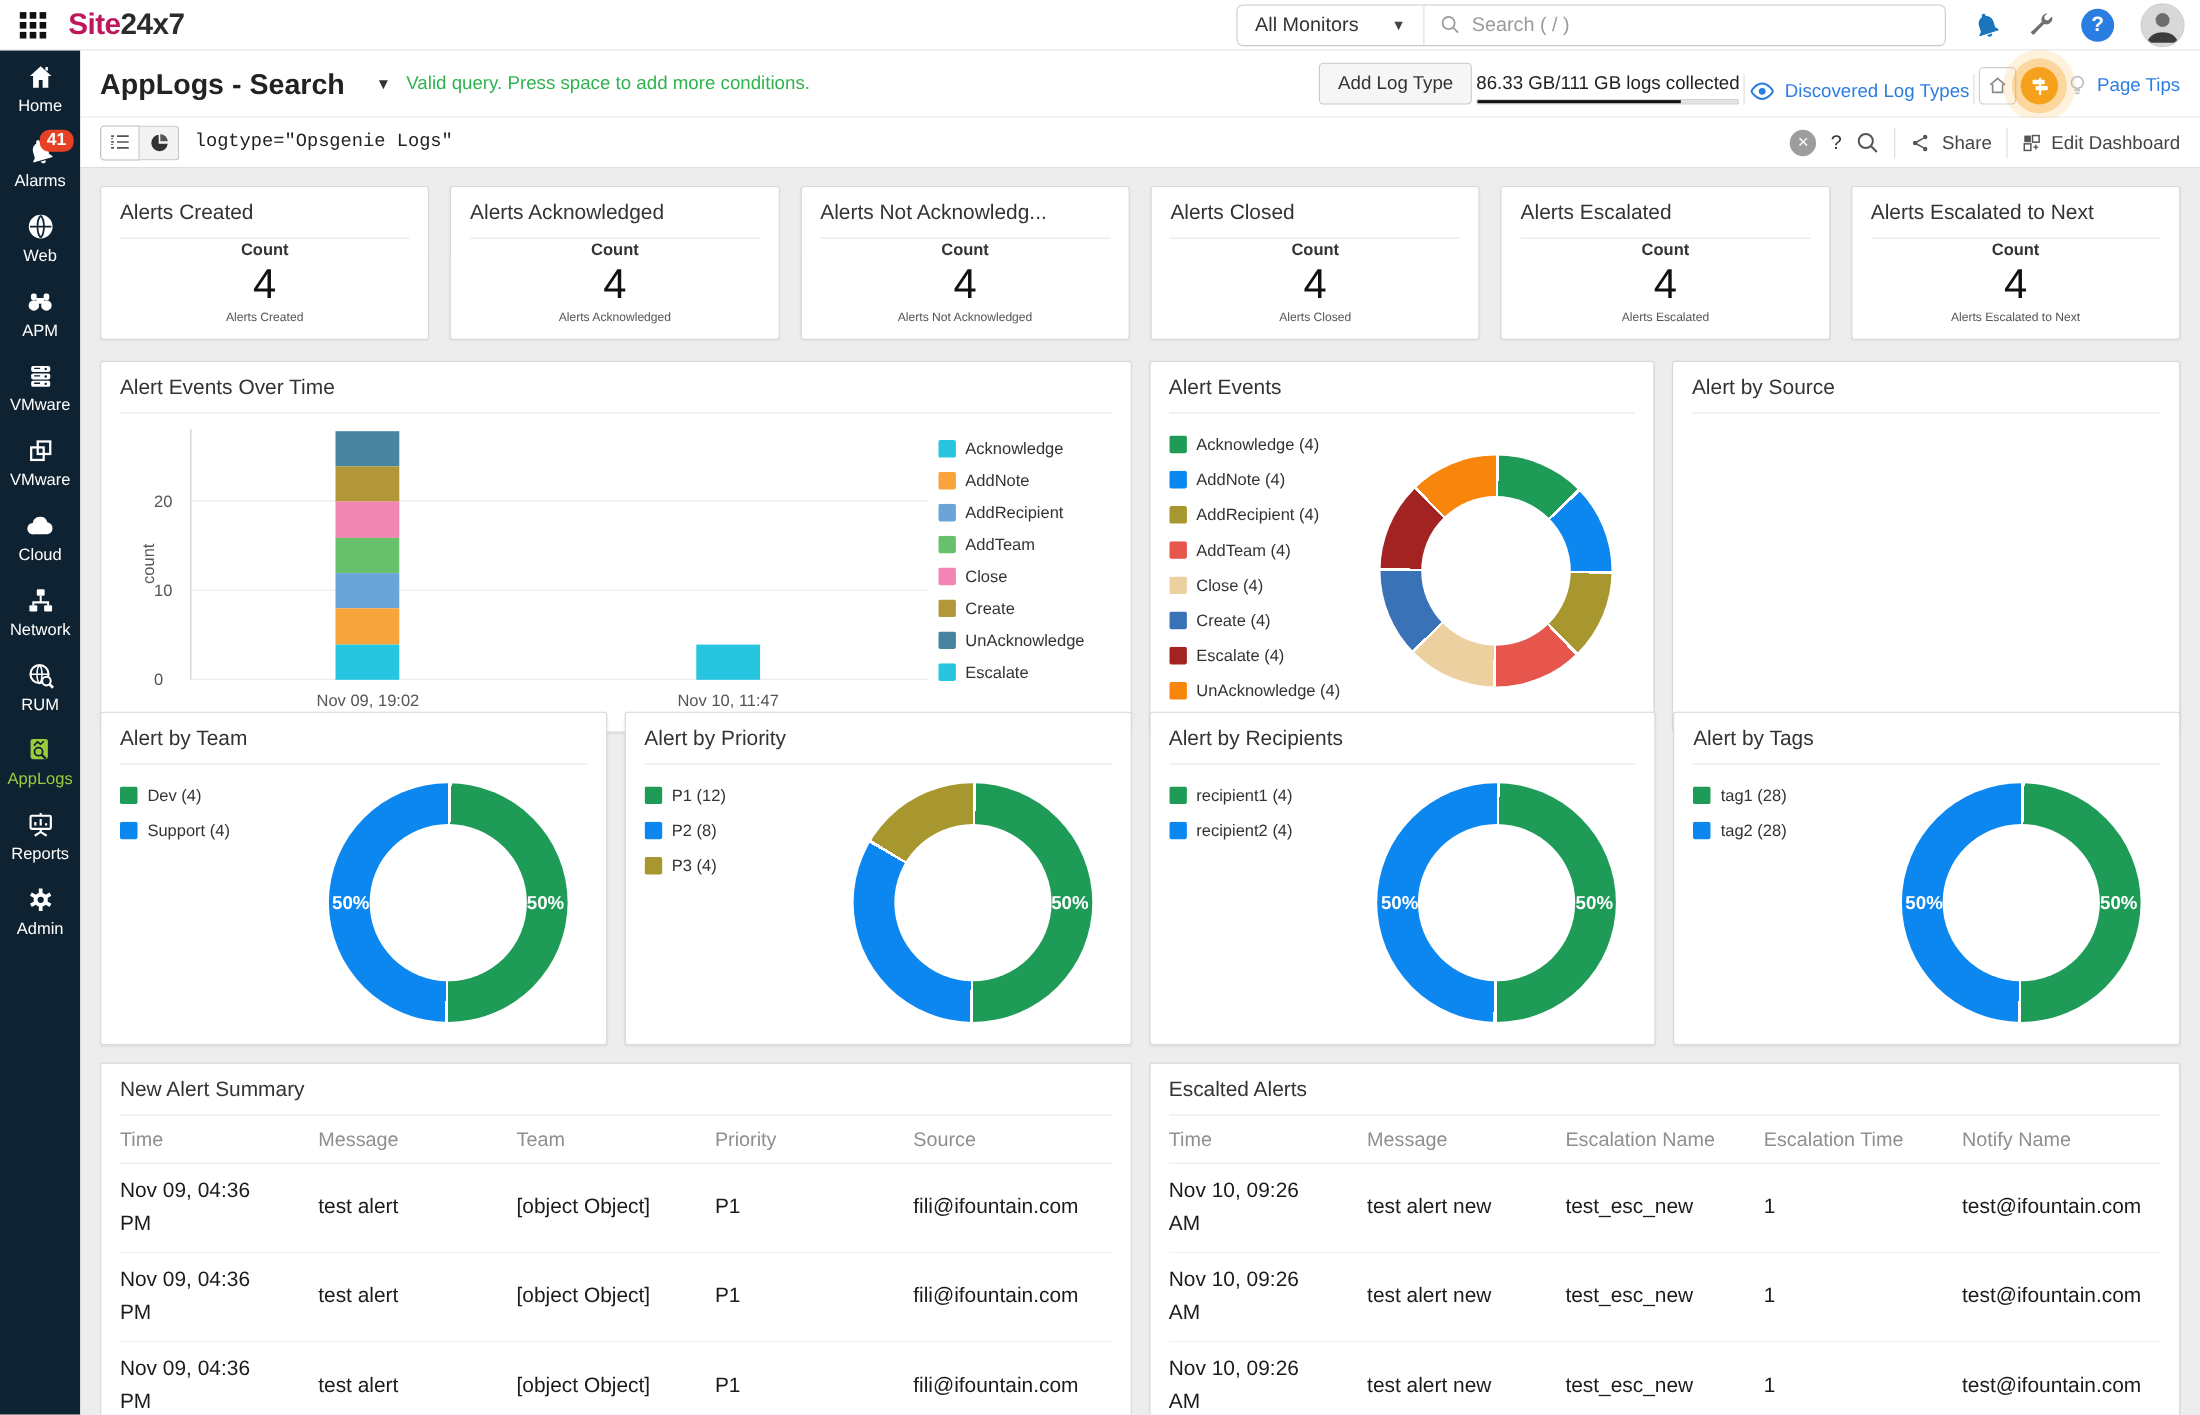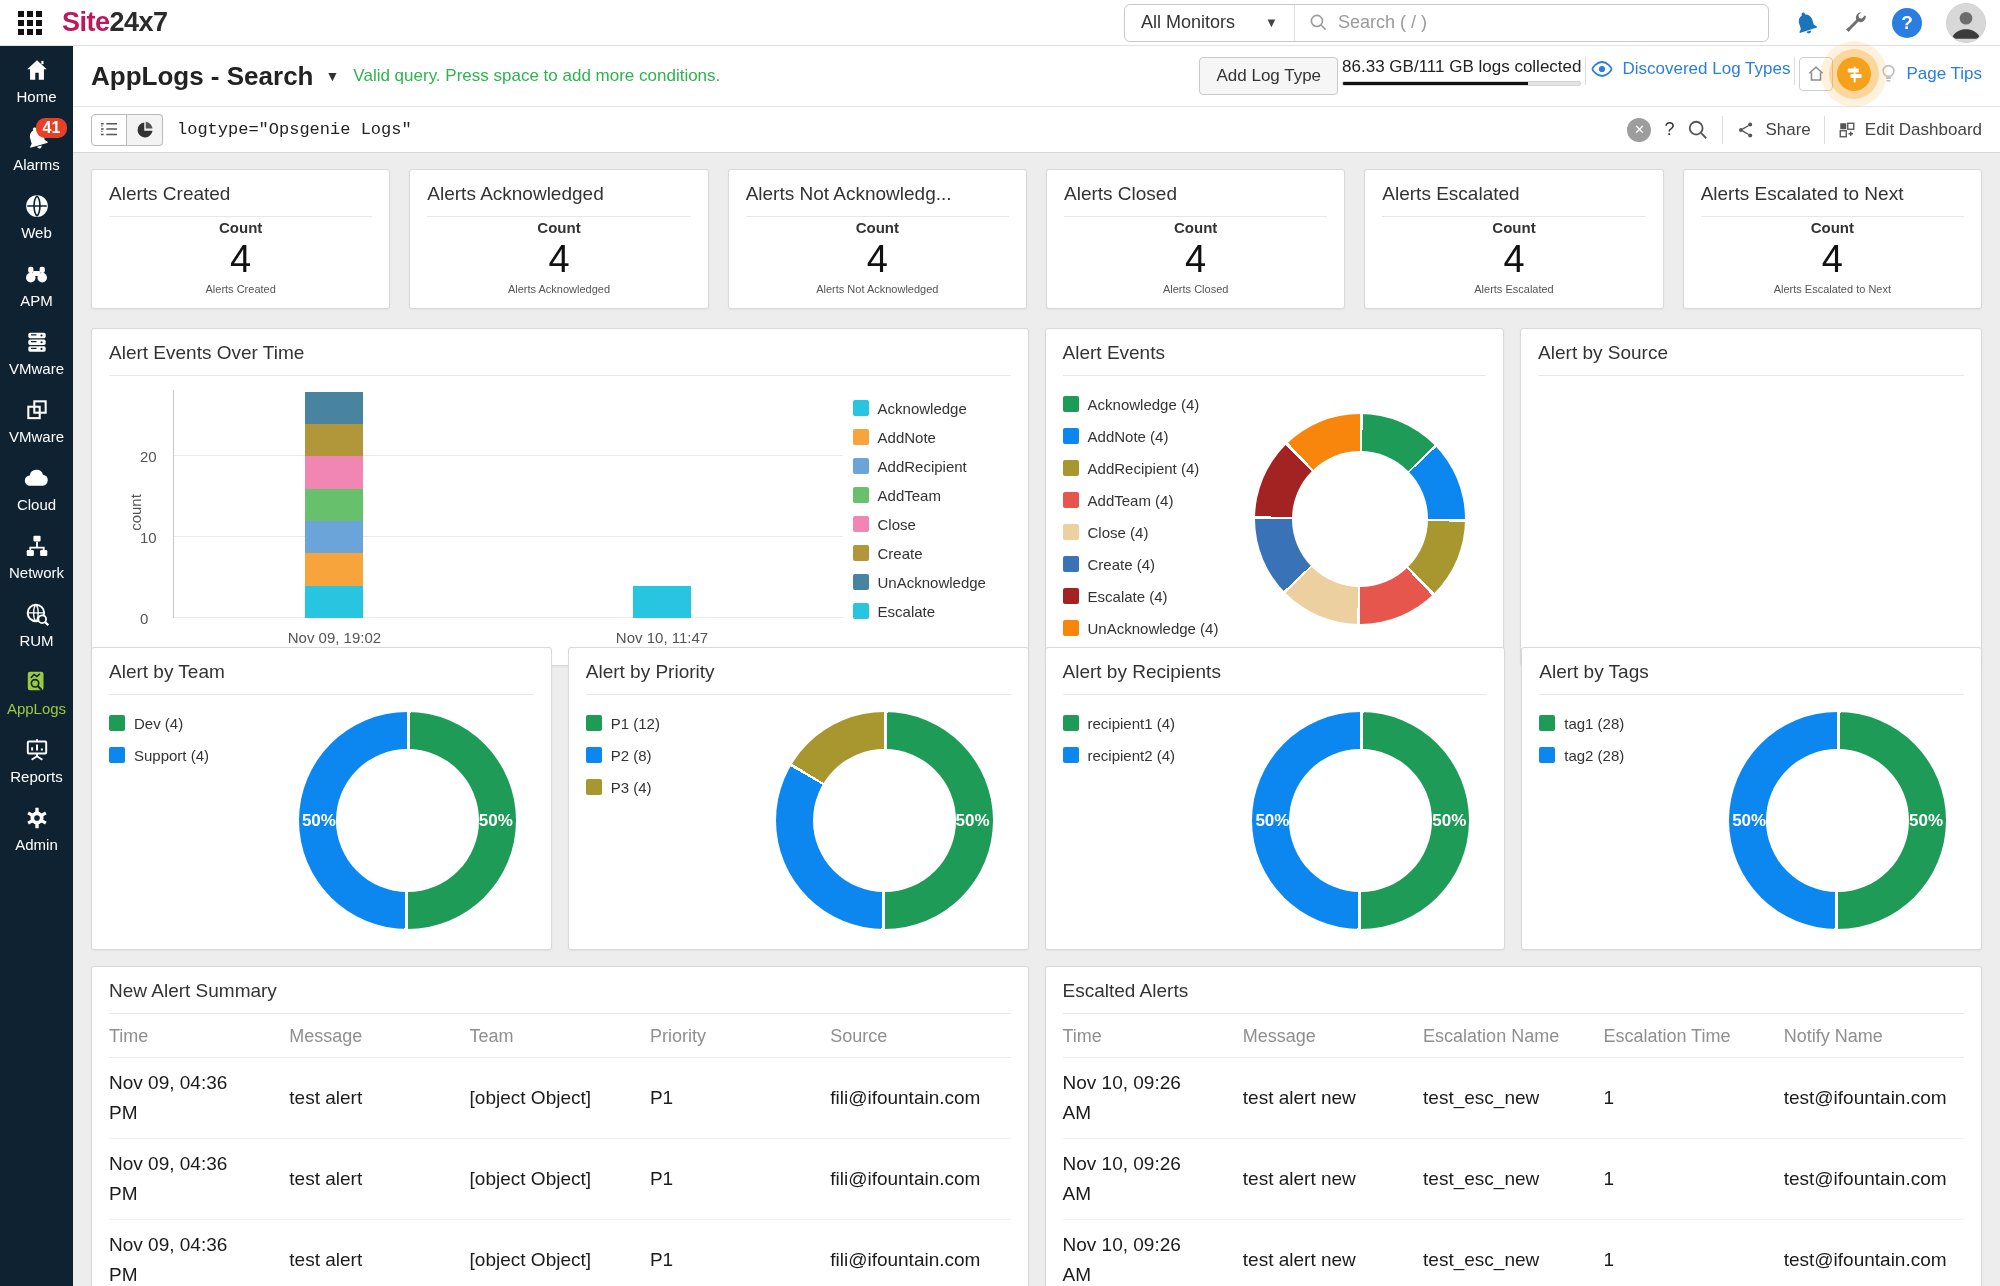--- a/index.html
+++ b/index.html
@@ -23,24 +23,24 @@
   
   .sidebar{grid-area:side;background:#0e2231;display:flex;flex-direction:column;overflow:hidden}
   .sb-item{display:flex;flex-direction:column;align-items:center;padding:11px 0 9px;cursor:pointer}
   .sb-icon{height:27px;position:relative;display:inline-flex}
   .sb-label{font-size:15px;color:#fff;margin-top:4px}
   .sb-item.active .sb-label{color:#9ccc3e}
   .badge{position:absolute;top:-7px;left:12px;background:#e74025;color:#fff;font-size:16px;font-weight:bold;border-radius:9px;padding:1px 7px}
   
   .main{grid-area:main;display:flex;flex-direction:column;min-width:0}
   .pagehead{height:61px;background:#fff;border-bottom:1px solid #e6e6e6;display:flex;align-items:center;padding:0 18px;gap:14px}
-  .ph-title{font-size:26px;font-weight:bold;color:#222;cursor:pointer;display:flex;align-items:center;gap:12px}
+  .ph-title{font-size:26px;font-weight:bold;color:#222;cursor:pointer;display:flex;align-items:center;gap:28px}
   .ph-title .caret{font-size:14px;color:#333}
   .ph-hint{color:#2eb34f;font-size:17px}
-  .ph-right{margin-left:auto;display:flex;align-items:flex-start;gap:4px}
+  .ph-right{margin-left:auto;display:flex;align-items:flex-end;gap:4px}
   .btn{background:#f6f6f6;border:1px solid #c9c9c9;border-radius:4px;font-size:17px;color:#333;padding:8px 16px;cursor:pointer;font-family:inherit}
   .logs-col{display:flex;flex-direction:column;gap:4px;cursor:default}
   .logs-text{font-size:17px;color:#222}
   .logs-bar{height:5px;background:#e3e3e3;border:1px solid #d4d4d4;border-radius:2px;overflow:hidden}
   .logs-fill{height:100%;background:#111}
   .vsep{width:1px;height:28px;background:#ddd;display:inline-block}
   .link{color:#2a7de1;font-size:17px;display:inline-flex;align-items:center;gap:8px;cursor:pointer}
   .sq-btn{width:34px;height:34px;border:1px solid #cfcfcf;border-radius:4px;display:inline-flex;align-items:center;justify-content:center;cursor:pointer}
   .pagetips{display:inline-flex;align-items:center;gap:9px;cursor:pointer}
   .pt-ic{width:34px;height:34px;border-radius:50%;background:#f5a11c;display:inline-flex;align-items:center;justify-content:center;box-shadow:0 0 0 8px rgba(245,161,28,.33),0 0 0 16px rgba(245,161,28,.14)}

